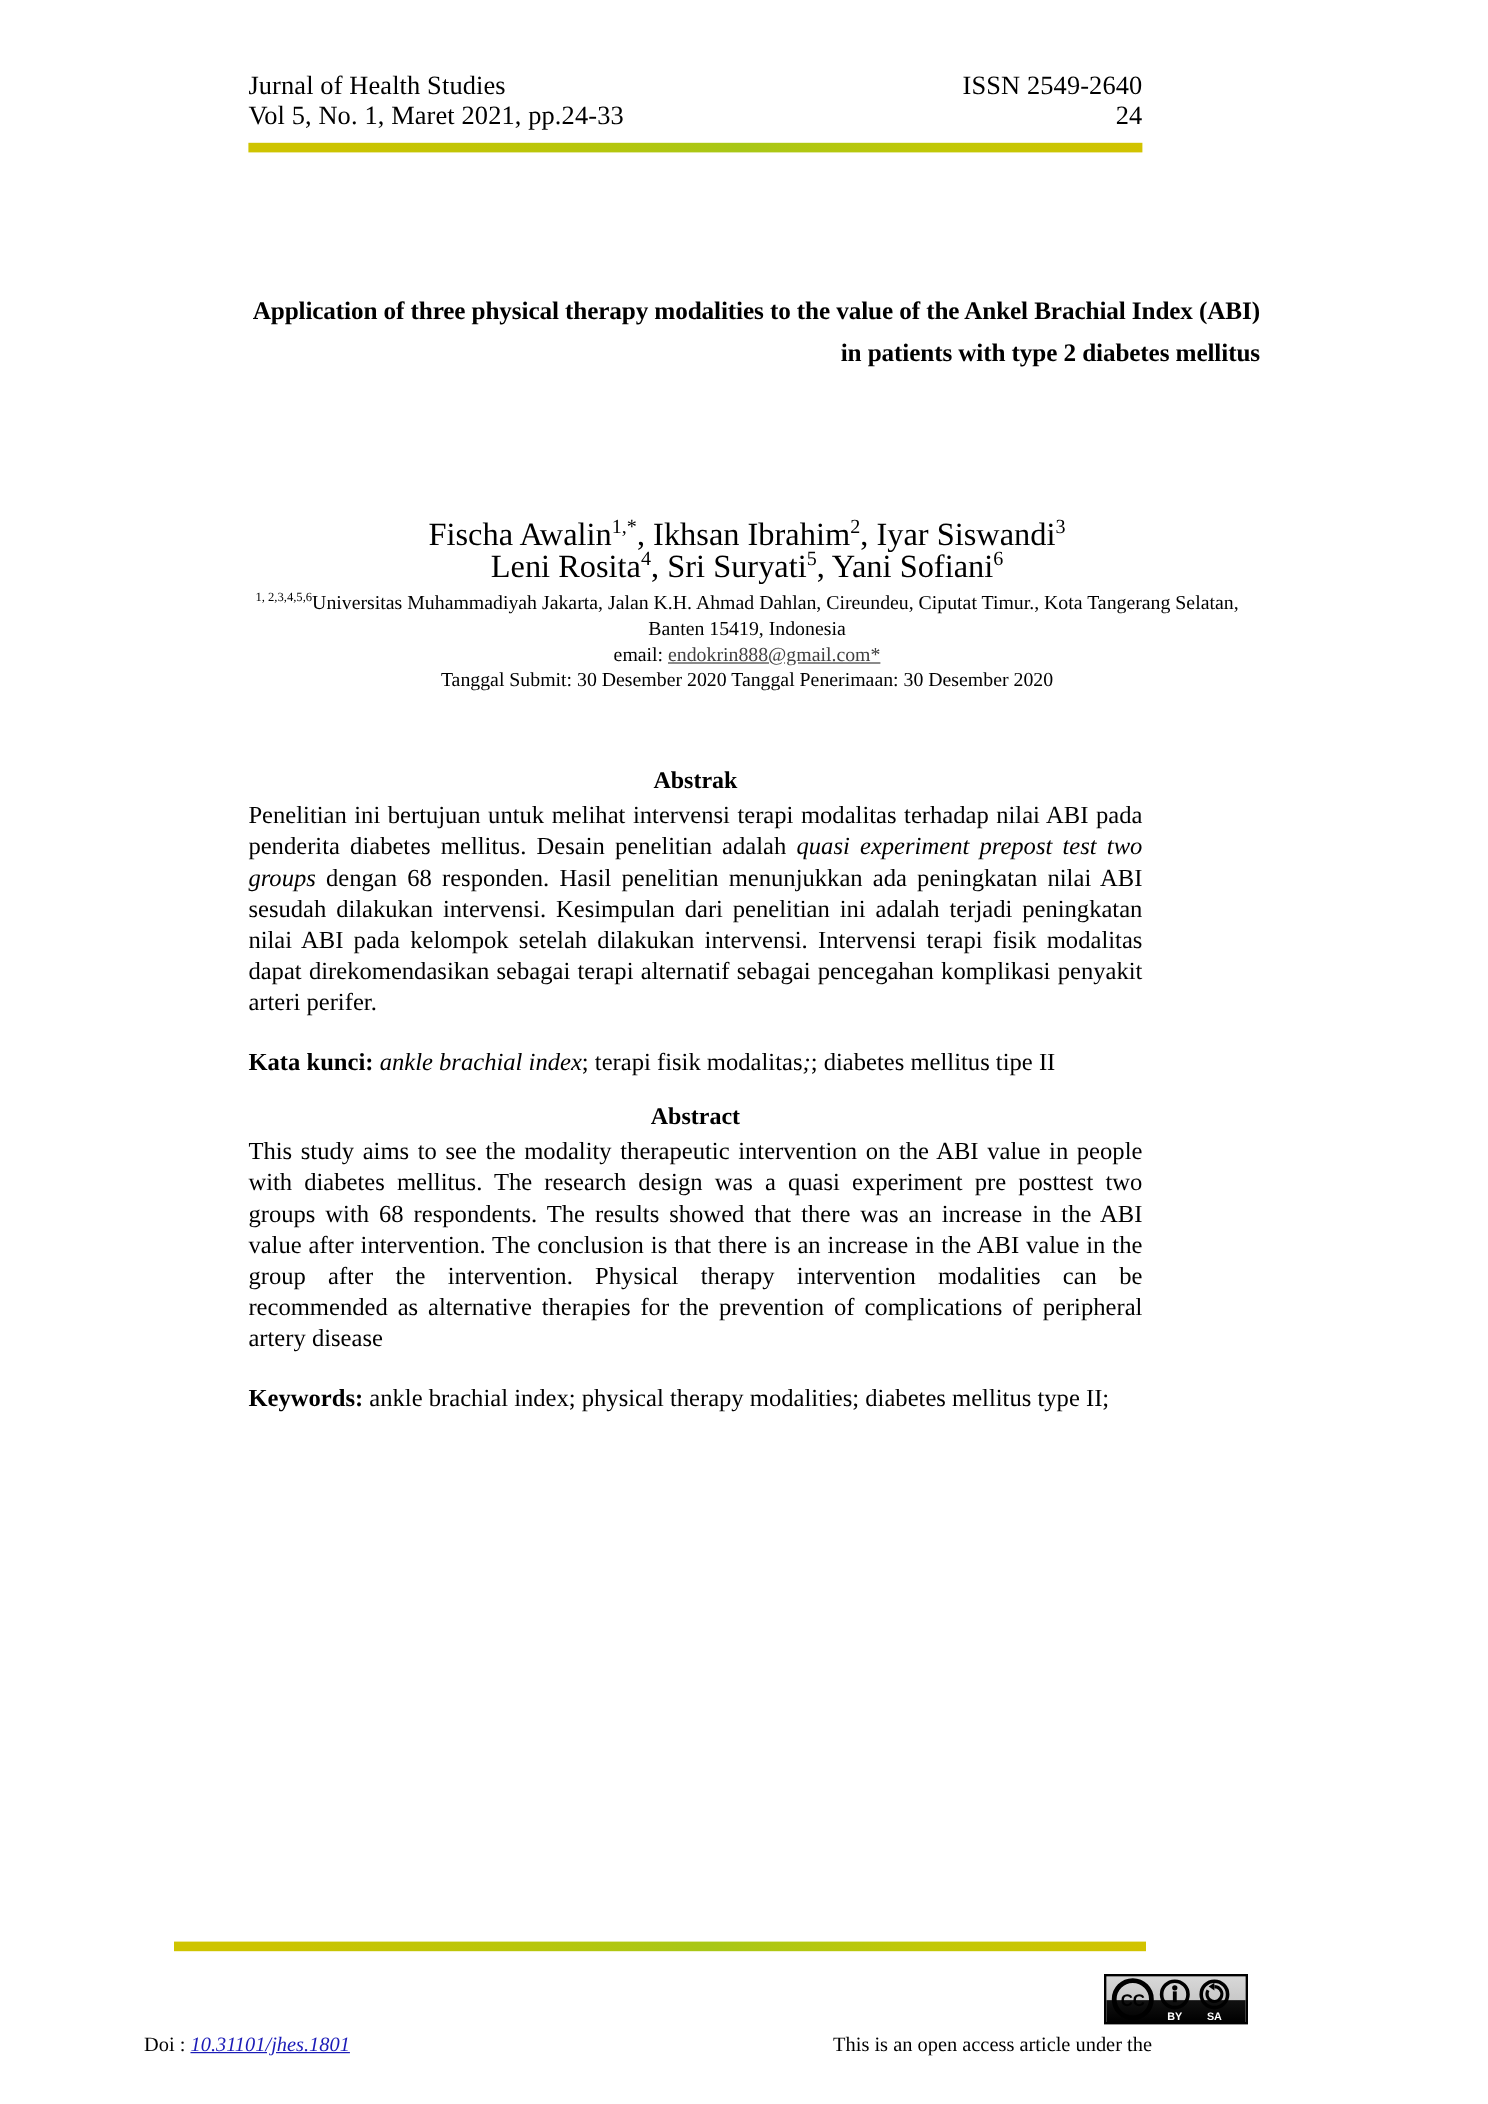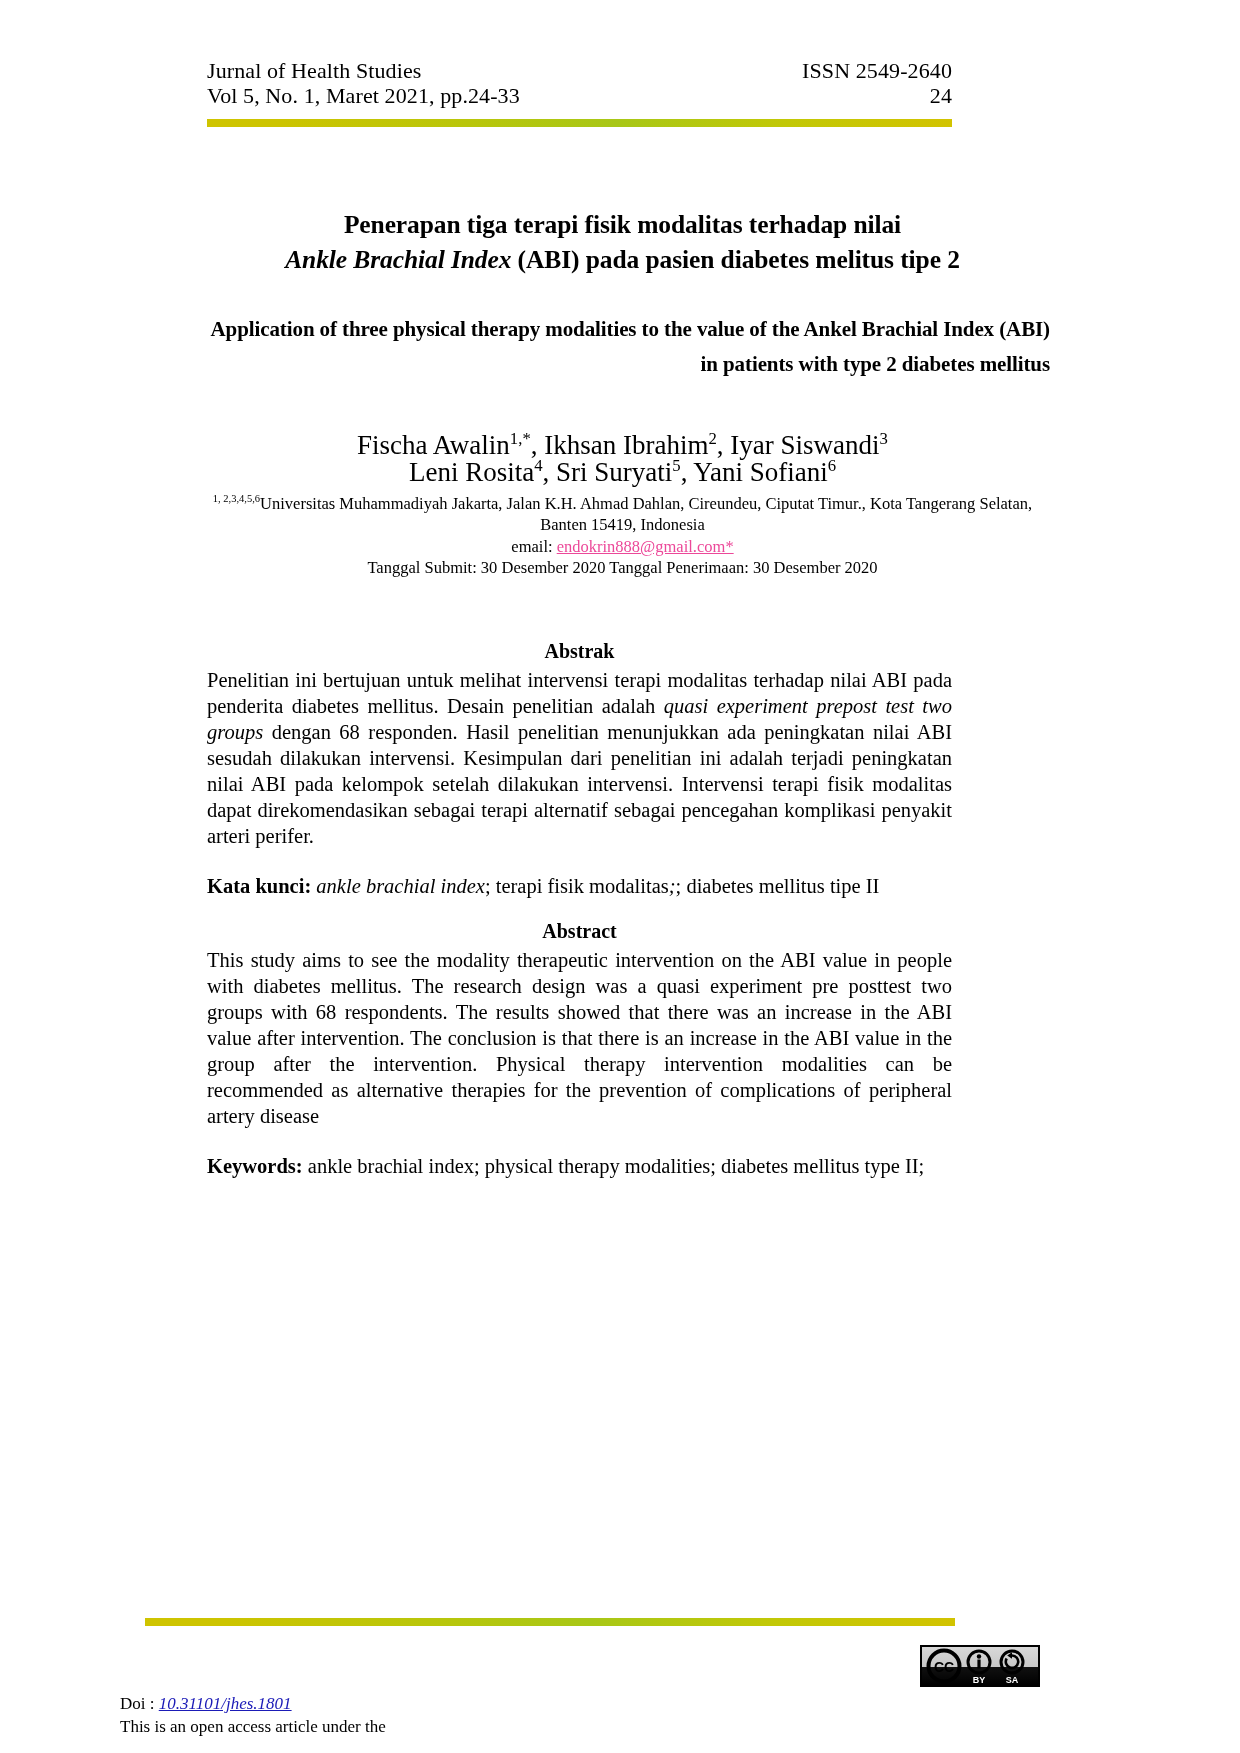--- a/index.html
+++ b/index.html
@@ -92,21 +92,21 @@
     line-height: 21.5px;
     margin-top: 2px;
   }
   .affil-sup {
     font-size: 10.5px;
     vertical-align: super;
   }
   sup { font-size: 0.62em; vertical-align: super; line-height: 0; }
   .email-line { font-size: 16.5px; line-height: 21.5px; }
   .email-link {
-    color: #ec4899;
+    color: #404040;
     text-decoration: underline;
   }
   .corr { font-size: 16.5px; line-height: 21.5px; }
   .dates { font-size: 16.5px; line-height: 21.5px; }
 
   
   .abs-section {
     position: absolute;
     left: 207px;
     width: 745px;
@@ -164,21 +164,20 @@
   .footer-line {
     position: absolute;
     top: 1692px;
     left: 120px;
     width: 840px;
     display: flex;
     justify-content: space-between;
     align-items: baseline;
     font-size: 17px;
     line-height: 23px;
-    flex-direction: column;
   }
   .doi-label { white-space: nowrap; }
   .doi-link {
     color: #1b1bb7;
     text-decoration: underline;
     font-style: italic;
   }
   .open-access { white-space: nowrap; }
 </style>
 </head>
@@ -193,24 +192,20 @@
     </div>
     <div class="header-row">
       <span class="header-left">Vol 5, No. 1, Maret 2021, pp.24-33</span>
       <span class="header-right">24</span>
     </div>
   </div>
 
   <div class="rule-top"></div>
 
   <div class="title-block">
-    <div class="title-id">
-      <span>Penerapan tiga terapi fisik modalitas terhadap nilai</span><br>
-      <span class="it">Ankle Brachial Index</span><span> (ABI) pada pasien diabetes melitus tipe 2</span>
-    </div>
     <div class="title-en">Application of three physical therapy modalities to the value of the Ankel Brachial Index (ABI) in patients with type 2 diabetes mellitus</div>
   </div>
 
   <div class="authors-block">
     <div class="authors-names">
       <span>Fischa Awalin</span><sup>1,*</sup>, <span>Ikhsan Ibrahim</span><sup>2</sup>, <span>Iyar Siswandi</span><sup>3</sup>
     </div>
     <div class="authors-names">
       <span>Leni Rosita</span><sup>4</sup>, <span>Sri Suryati</span><sup>5</sup>, <span>Yani Sofiani</span><sup>6</sup>
     </div>

